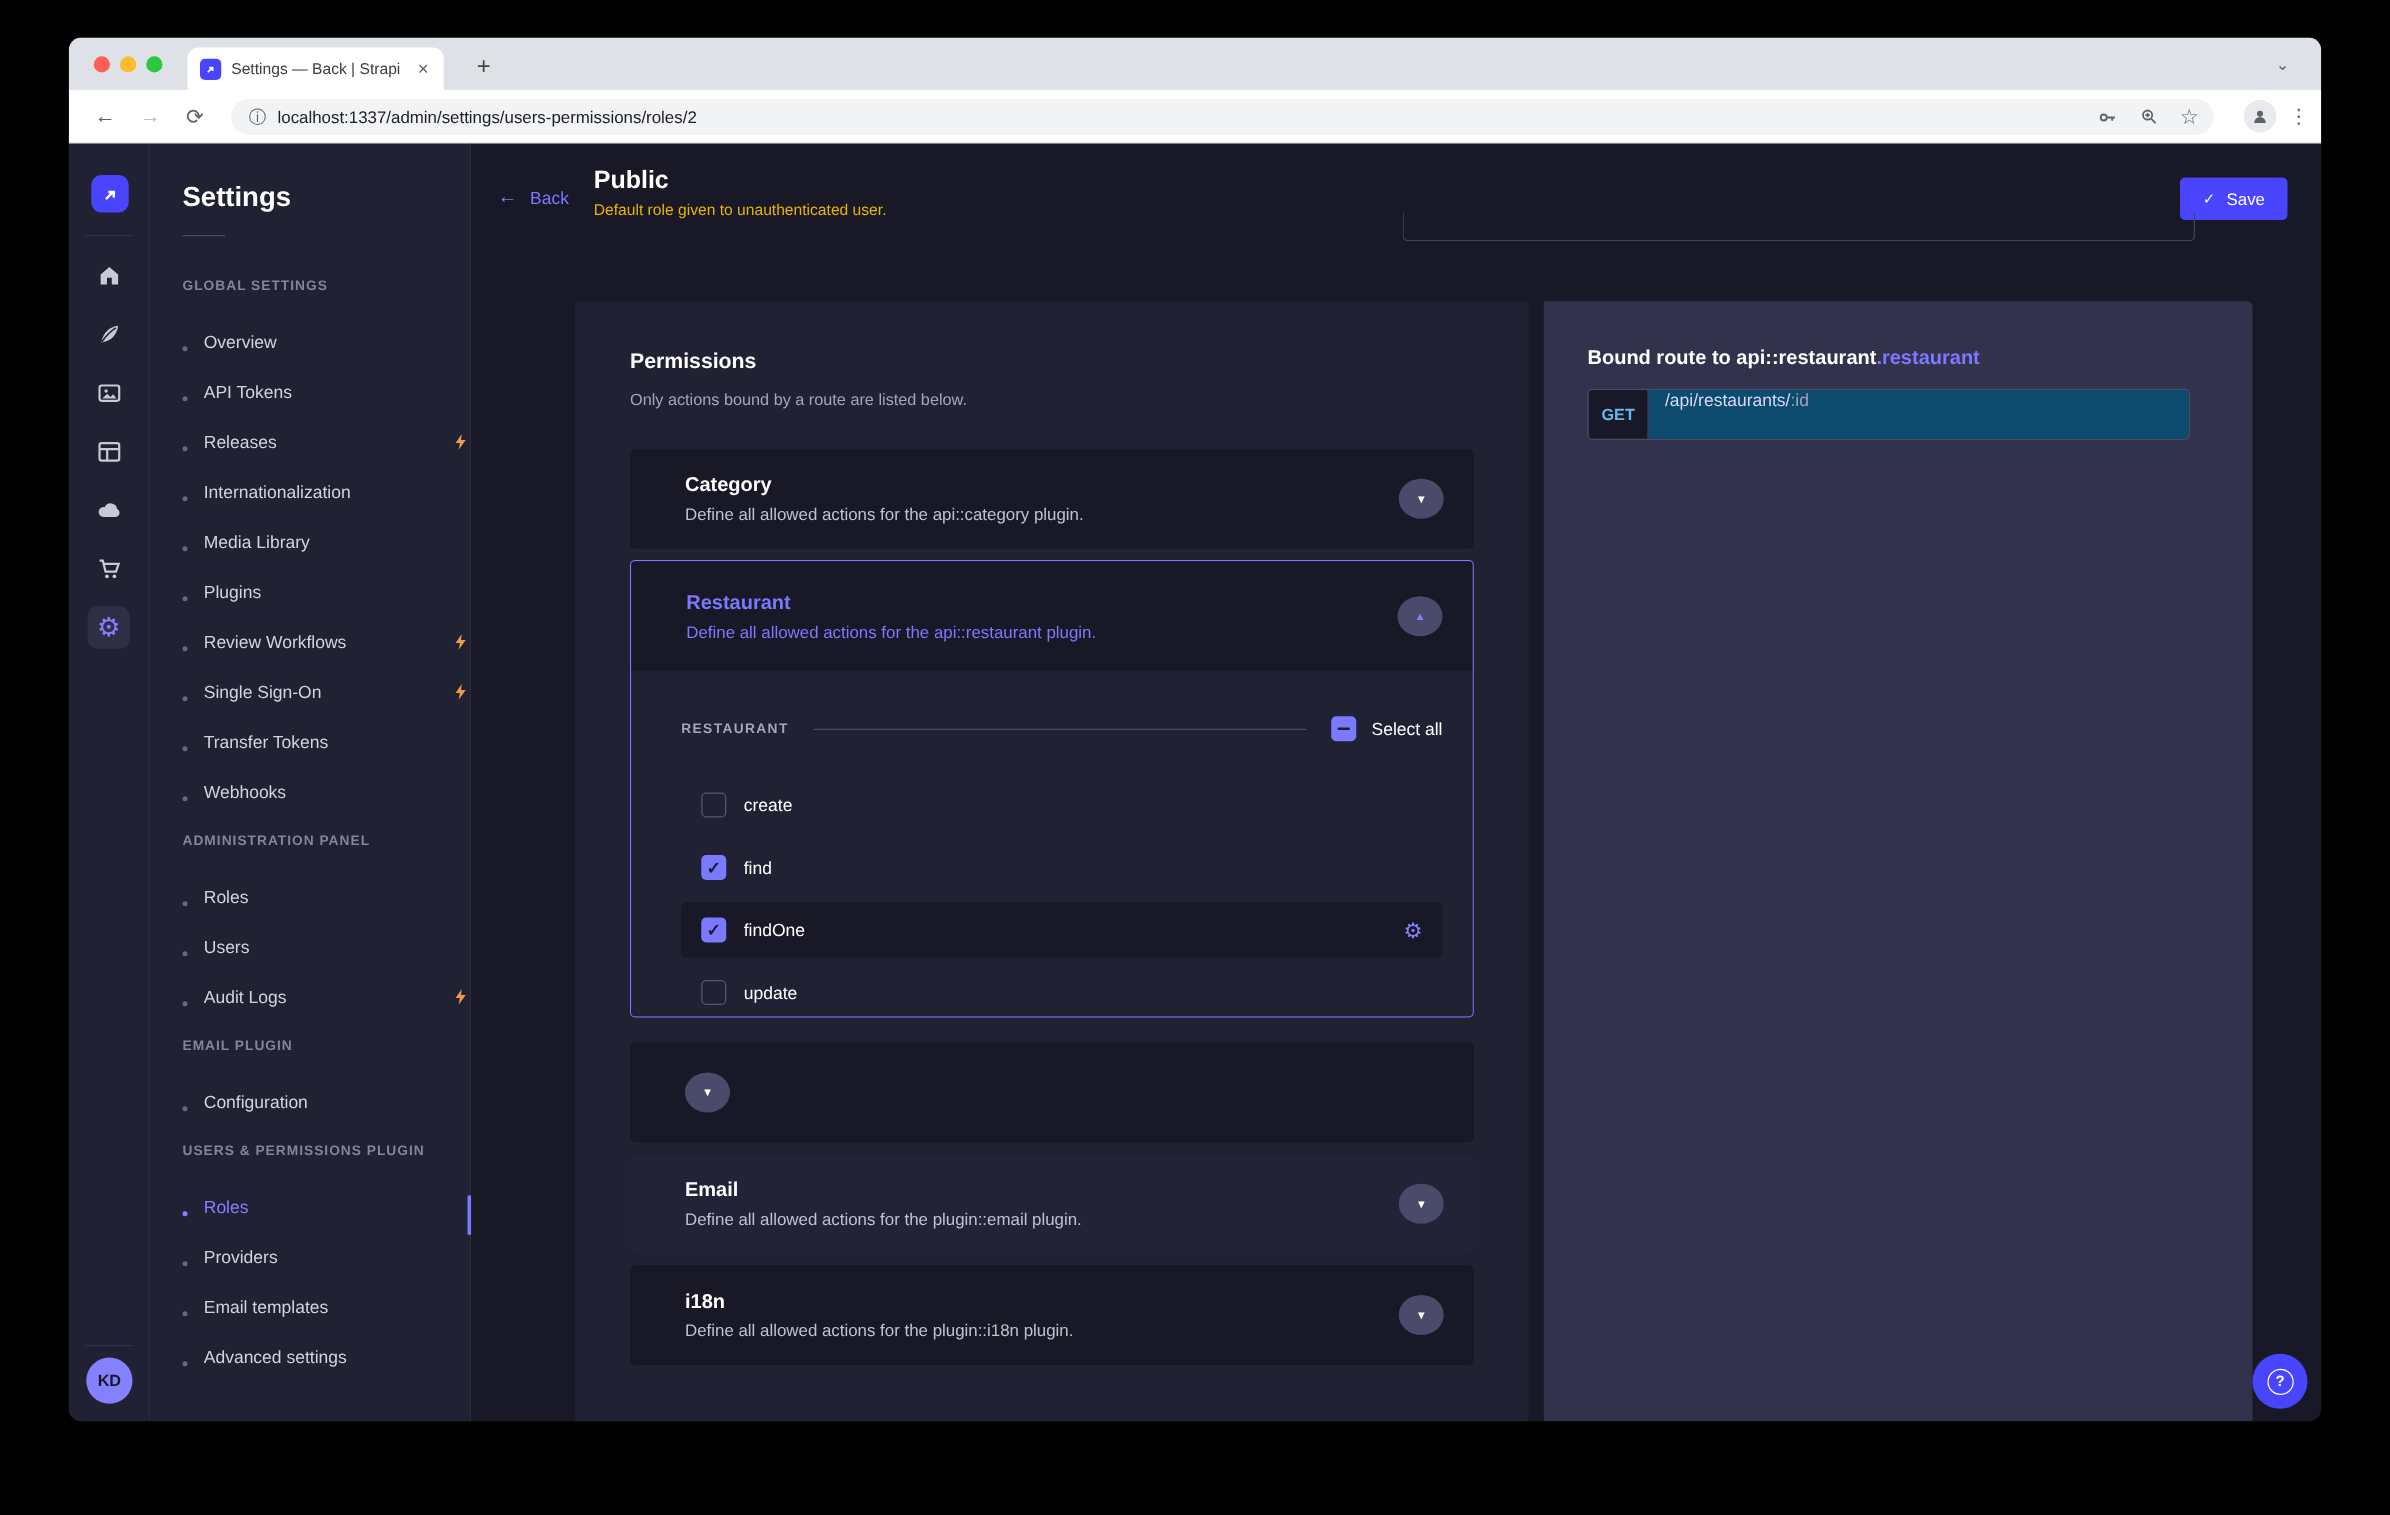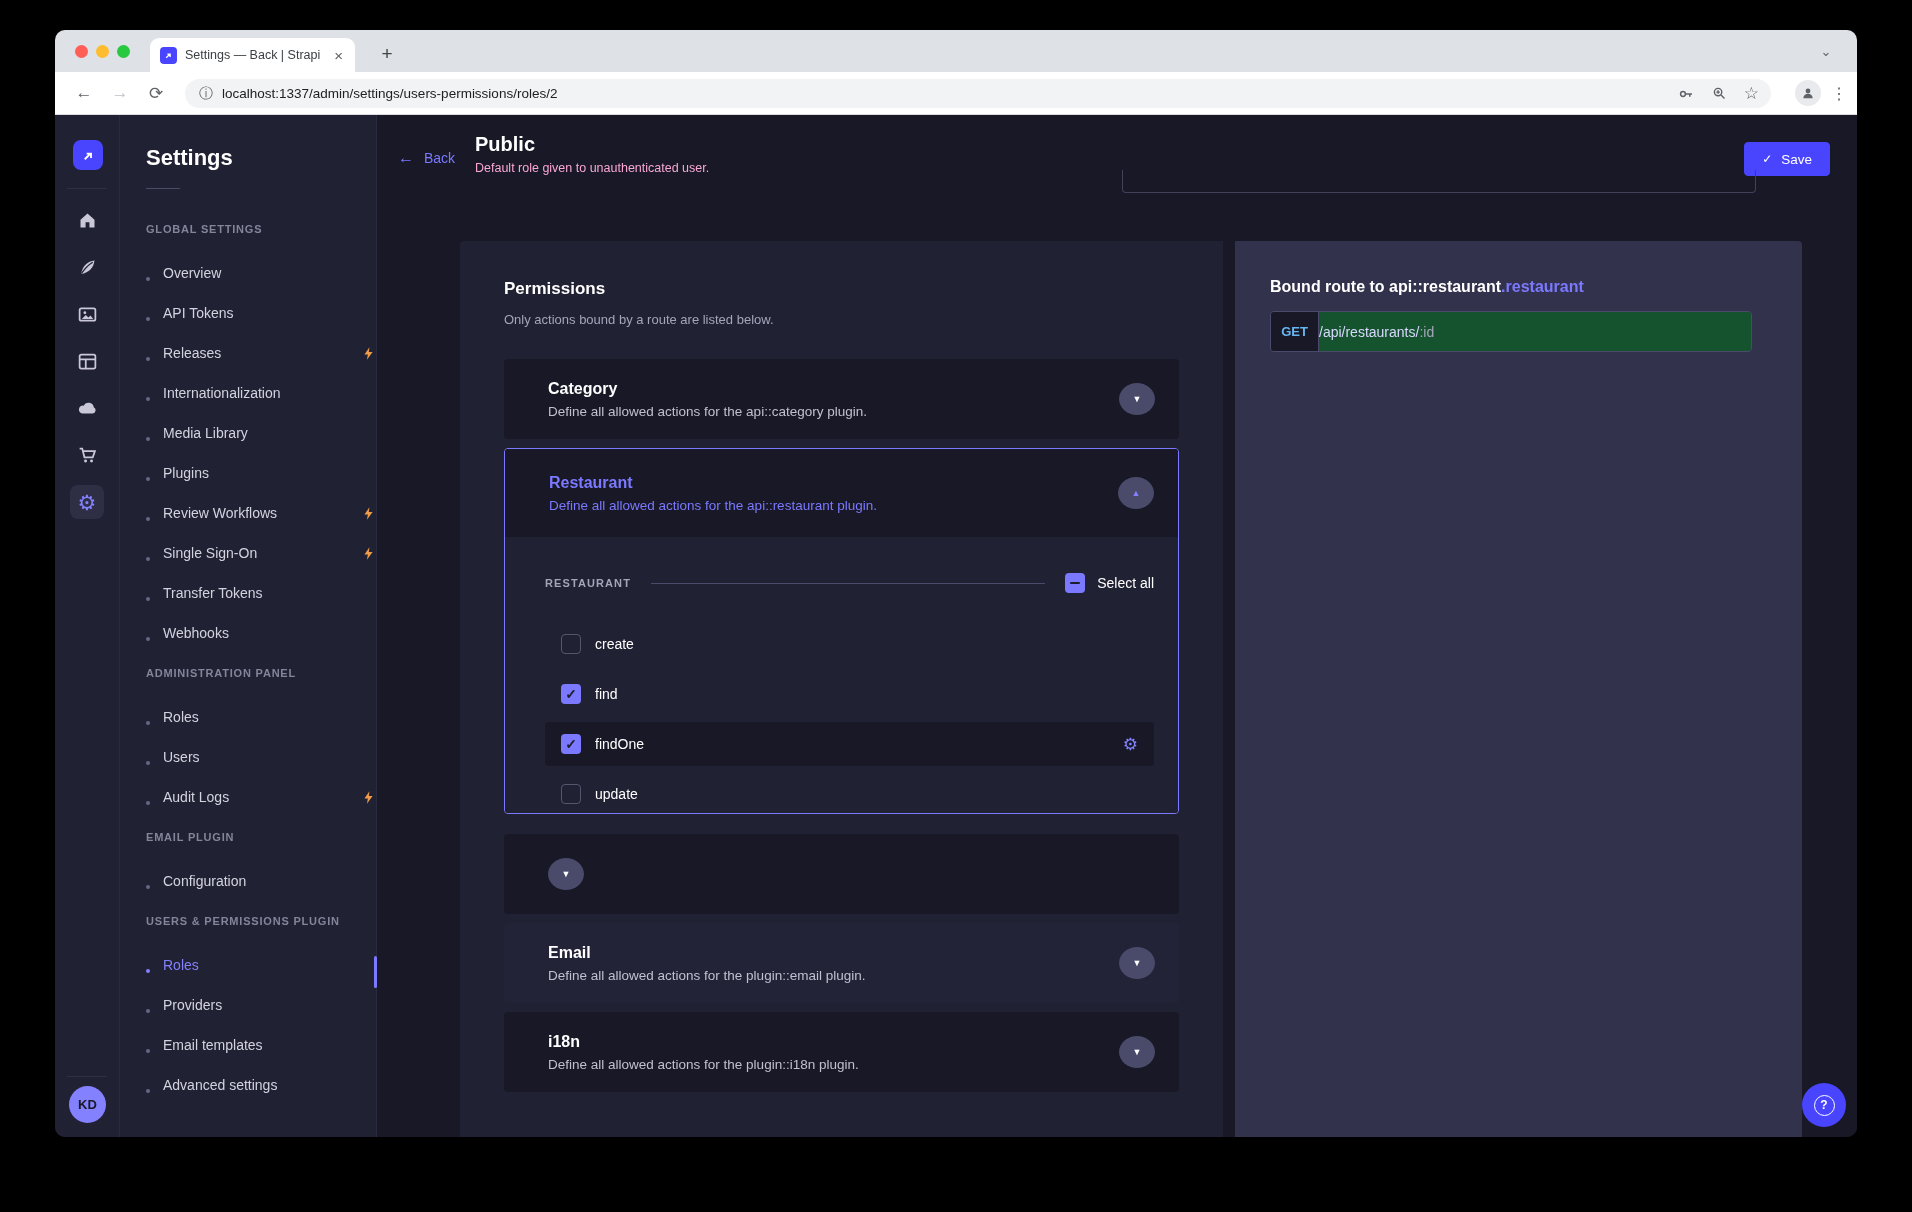--- a/index.html
+++ b/index.html
@@ -54,21 +54,21 @@
   .nav-item.active .nav-label { color:#8481ff; }
   .nav-item.active .nav-bullet { background:#8481ff; }
   .nav-active-bar { position:absolute; right:-1px; top:841px; width:3px; height:32px; background:#7b79ff; border-radius:2px; }
   .bolt { width:15px; height:15px; flex:none; }
 
   .content { position:relative; flex:1; background:#181826; overflow:hidden; }
 
   .back-link { position:absolute; left:21px; top:34px; display:flex; align-items:center; gap:10px; color:#7b79ff; font-size:14px; }
   .title-block { position:absolute; left:98px; top:18px; }
   .page-title { color:#fff; font-size:20px; font-weight:600; }
-  .page-subtitle { color:#f9a8d4; font-size:12.5px; margin-top:5px; }
+  .page-subtitle { color:#eab308; font-size:12.5px; margin-top:5px; }
   .save-btn { position:absolute; right:27px; top:27px; height:34px; padding:0 17px; background:#4945ff; border:1px solid #4945ff; border-radius:4px; color:#fff; font-size:13.5px; display:flex; align-items:center; gap:9px; font-family:inherit; }
   .save-check { font-size:12px; }
 
   .input-fragment { position:absolute; left:745px; top:55px; width:634px; height:23px; border:1px solid #41415a; border-top:none; border-radius:0 0 4px 4px; }
 
   .panels { position:absolute; left:83px; top:126px; display:flex; }
   .perm-panel { width:763px; height:915px; background:#212134; border-radius:4px 0 0 4px; padding:38px 44px; }
   .perm-title { color:#fff; font-size:17px; font-weight:600; }
   .perm-subtitle { color:#a5a5ba; font-size:13px; margin-top:13px; }
   .accordions { margin-top:32px; }
@@ -100,21 +100,21 @@
   .cb.checked { background:#7b79ff; }
   .cb.checked .mark { color:#1d1d2b; font-size:14px; font-weight:bold; line-height:1; }
   .cb.indet { background:#7b79ff; }
   .cb.indet .dash { width:10px; height:2.5px; background:#1d1d2b; border-radius:1px; }
 
   .route-panel { width:567px; height:915px; background:#32324d; border-radius:0 4px 4px 0; padding:37px 44px 0 35px;margin-left:12px; }
   .route-title { font-size:16px; font-weight:600; color:#fff; }
   .route-title .accent { color:#7b79ff; }
   .route-box { margin-top:15px; width:482px; height:41px; display:flex; border:1px solid #4a4a6a; border-radius:4px; overflow:hidden; }
   .route-method { width:48px; flex:none; background:#181826; color:#66b7f1; font-size:13px; font-weight:700; display:flex; align-items:center; justify-content:center; border-right:1px solid #4a4a6a; }
-  .route-path { flex:1; background:#14532d; display:flex; align-items:center; font-size:14px; color:#d9d8ff; }
+  .route-path { flex:1; background:#0c4a6e; display:flex; align-items:flex-start; padding-left:13px; font-size:14px; color:#d9d8ff; }
   .route-param { color:#a5a5ba; }
 
   .help-btn { position:absolute; left:1425px; top:968px; width:44px; height:44px; border-radius:50%; background:#4945ff; border:none; display:flex; align-items:center; justify-content:center; }
   .help-ring { width:21px; height:21px; border:1.6px solid #fff; border-radius:50%; color:#fff; font-size:12px; font-weight:bold; display:flex; align-items:center; justify-content:center; }
 
   svg { display:block; }
 </style>
 </head>
 <body>
 

